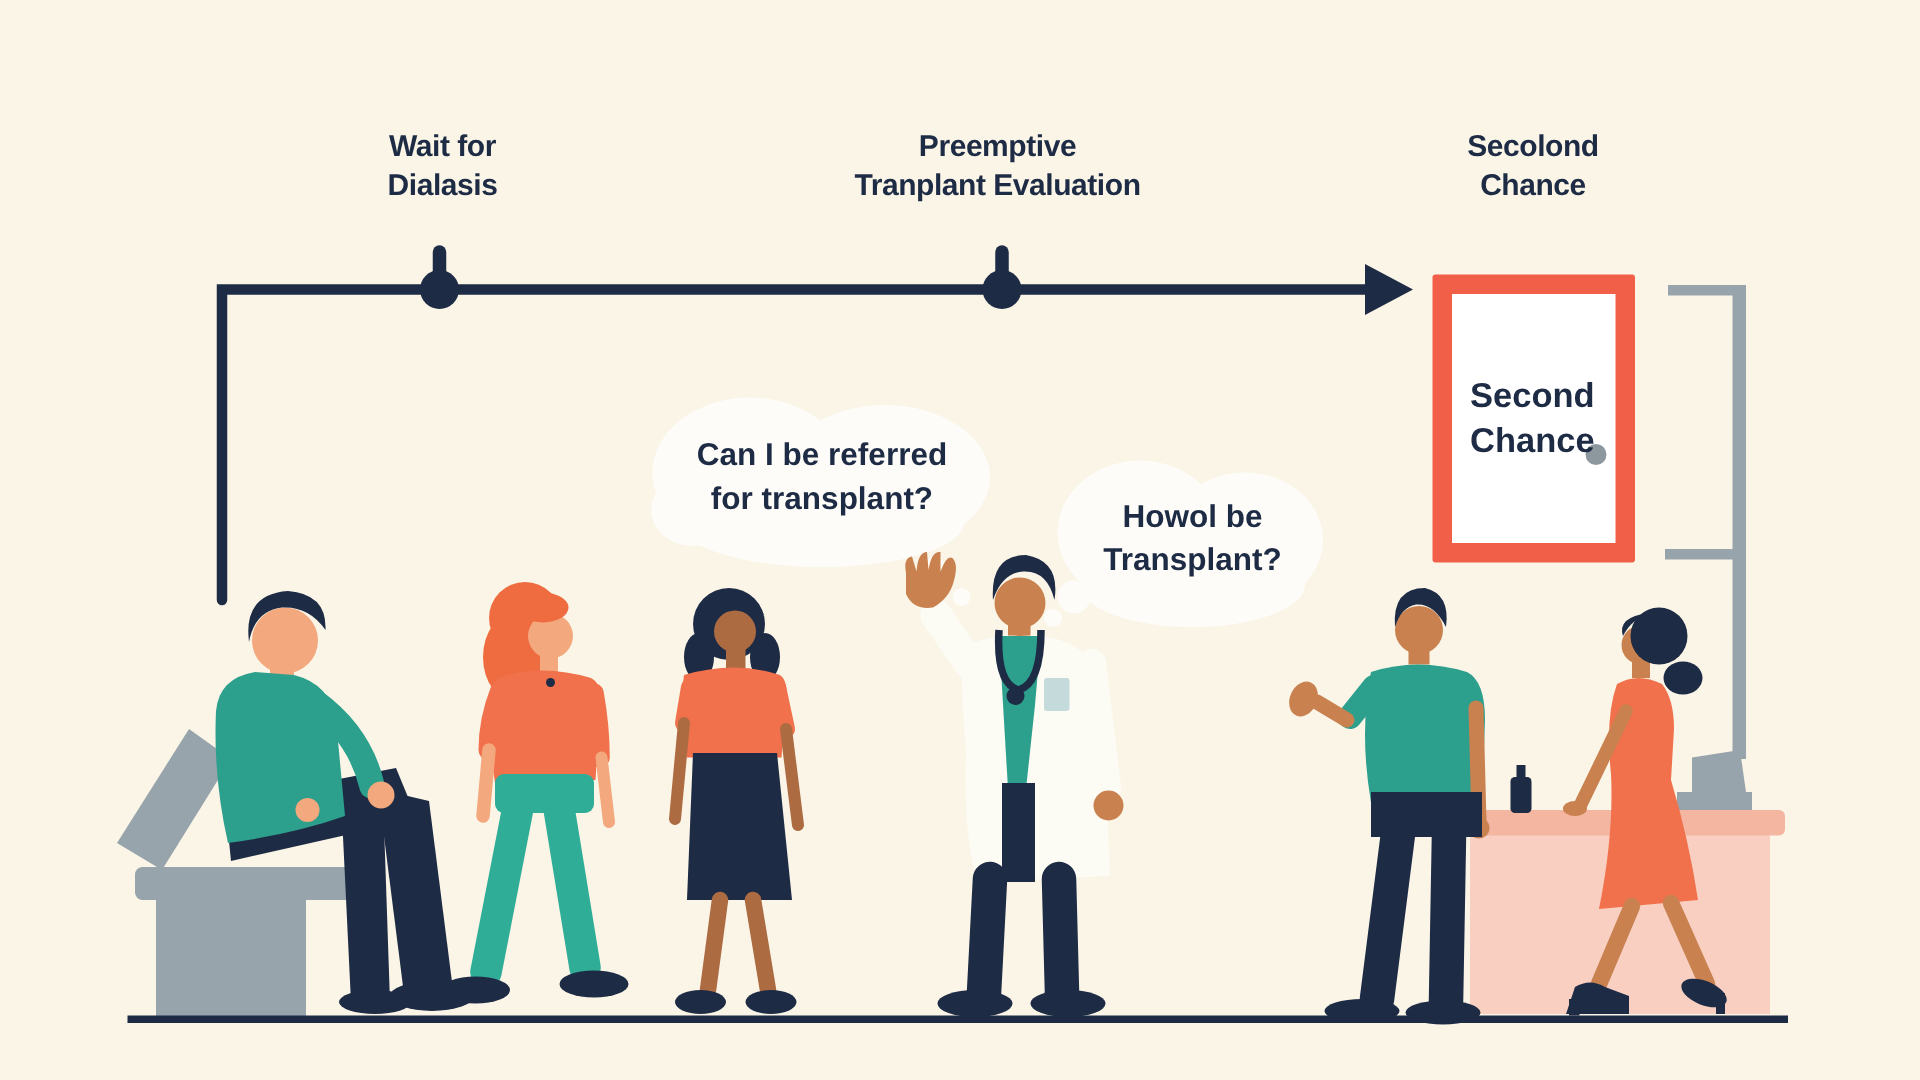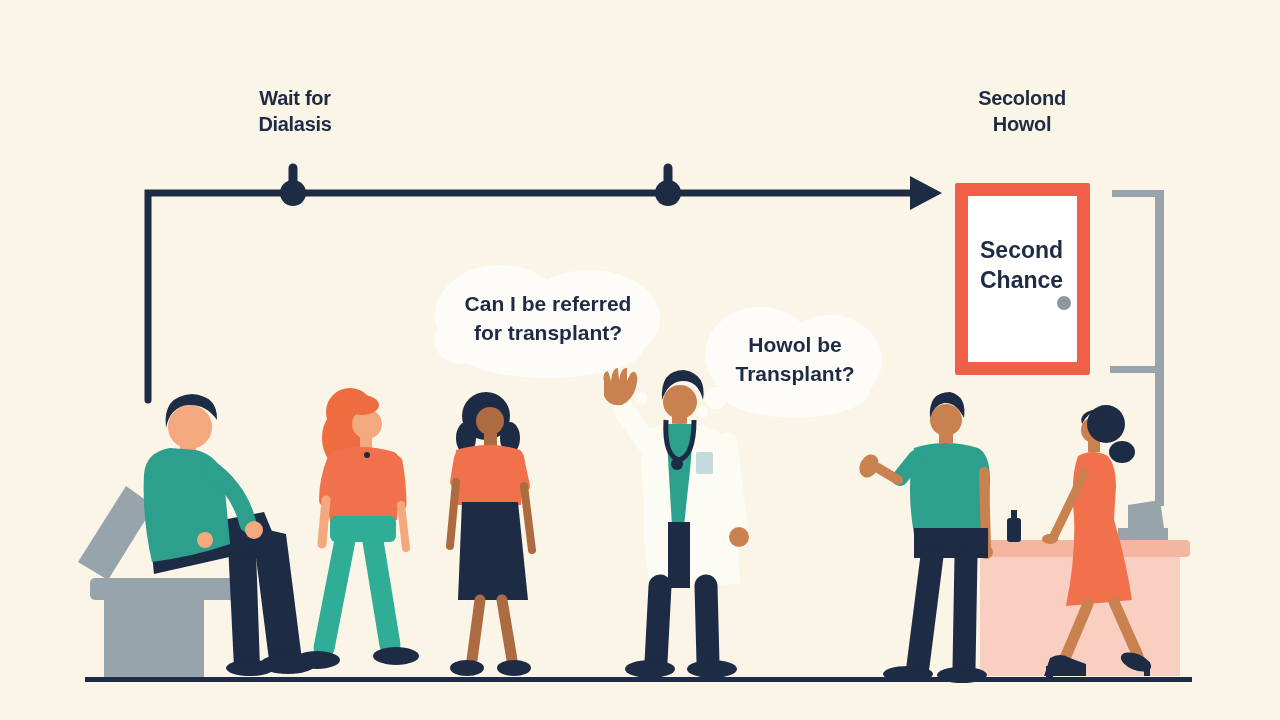--- a/index.html
+++ b/index.html
@@ -192,23 +192,25 @@
       <rect x="1046" y="666" width="7" height="11" class="f-navy"></rect>
       <ellipse cx="1136" cy="662" rx="16" ry="8" transform="rotate(22 1136 662)" class="f-navy"></ellipse>
       <rect x="1144" y="662" width="6" height="14" class="f-navy"></rect>
     </g>
 
     <rect x="85" y="677" width="1107" height="5" class="f-navy"></rect>
   </svg>
 
   <div class="txt step-title" style="left:155px;top:86px;width:280px;">Wait for
 Dialasis</div>
+  <div class="txt step-title" style="left:465px;top:86px;width:400px;">Preemptive
+Tranplant Evaluation</div>
   <div class="txt step-title" style="left:882px;top:86px;width:280px;">Secolond
-Howol</div>
+Chance</div>
 
   <div class="txt bubble-text" style="left:438px;top:290px;width:220px;">Can I be referred
 for transplant?</div>
   <div class="txt bubble-text" style="left:700px;top:331px;width:190px;">Howol be
 Transplant?</div>
 
-  <div class="txt door-text" style="left:980px;top:236px;width:100px;">Second
+  <div class="txt door-text" style="left:980px;top:249px;width:100px;">Second
 Chance</div>
 </div>
 
 </body></html>

